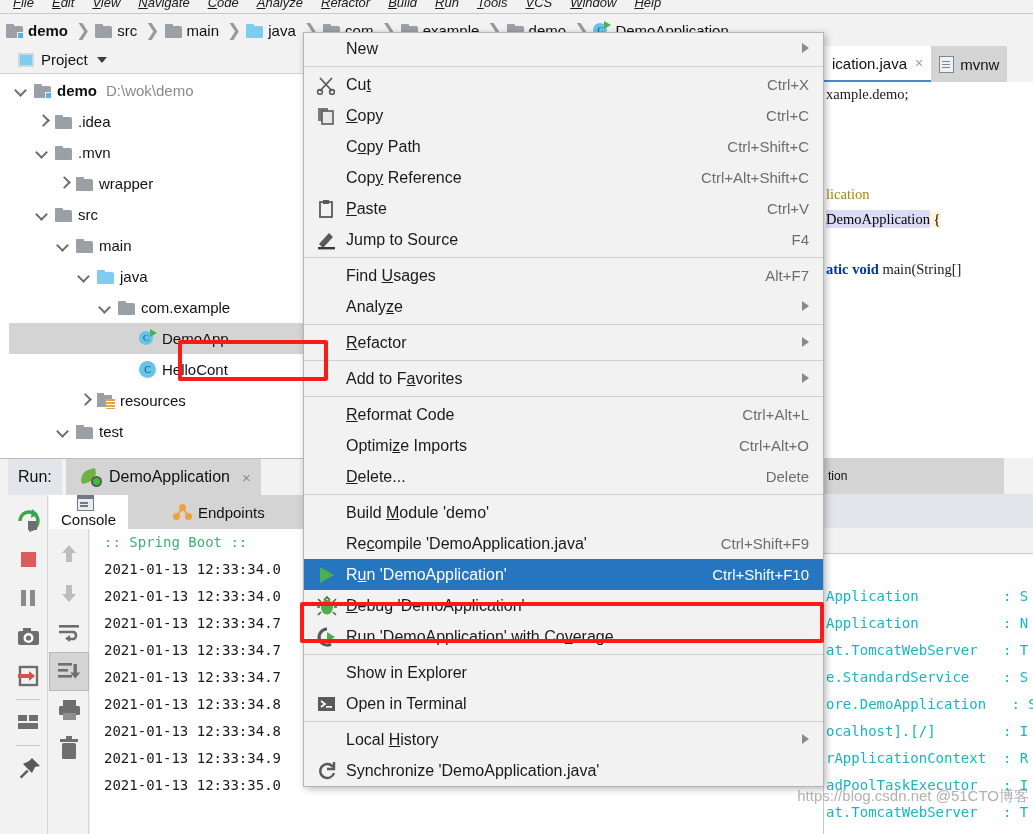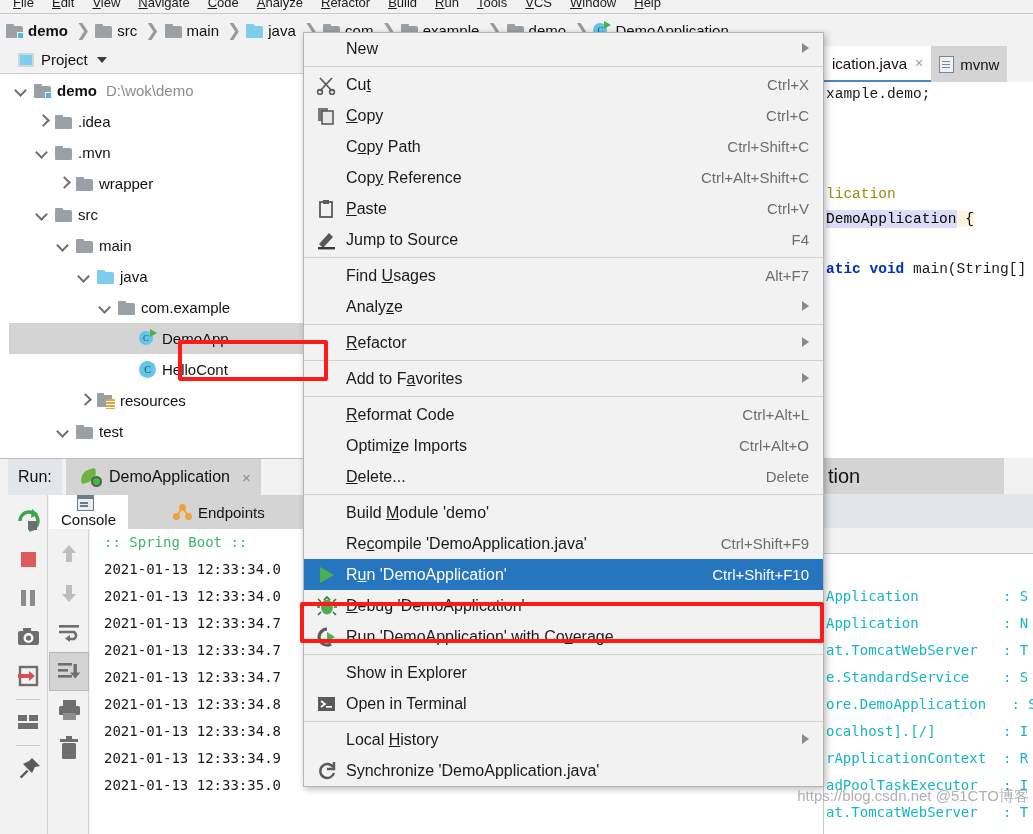--- a/index.html
+++ b/index.html
@@ -16,20 +16,21 @@
     width: 1033px; height: 834px;
     background: #f2f2f2;
   }
 
   
   .menubar {
     position: absolute; left: 0; top: 0; width: 1033px; height: 14px;
     background: #f2f2f2;
     overflow: hidden;
     border-bottom: 1px solid #c9c9c9;
+    font-style: italic;
   }
   .menubar-inner {
     position: absolute; left: 0; top: -9px;
     height: 22px; display: flex; align-items: center;
     padding-left: 4px;
   }
   .menubar-inner .mi {
     font-size: 13px; color: #1a1a1a; padding: 0 9px; white-space: nowrap;
   }
   .menubar-inner .mi u { text-decoration: underline; }
@@ -265,37 +266,37 @@
     width: 15px; height: 17px; margin-right: 6px; position: relative;
     background: #eef1f4; border: 1.5px solid #7b8894;
   }
   .file-icon::after {
     content:""; position:absolute; left:2px; top:4px; width:8px; height:1.4px;
     background:#7b8894; box-shadow: 0 3px 0 #7b8894, 0 6px 0 #7b8894;
   }
   .code {
     position: absolute; left: 0; top: 36px; width: 210px; height: 376px;
     overflow: hidden; background: #fff;
-    font-family: Liberation Mono, monospace; font-size: 14.5px;
+    font-family: Liberation Serif, serif; font-size: 14.5px;
   }
   .cline { height: 25px; line-height: 25px; white-space: pre; padding-left: 2px; }
   .kw { color: #0033b3; font-weight: bold; }
   .anno { color: #9e880d; }
   .hl-class { background: #dcdcf8; }
   .hl-brace { background: #fdf6dd; }
   .plain { color: #1a1a1a; }
 
   .rightlog {
     position: absolute; left: 823px; top: 458px; width: 210px; height: 376px;
     background: #f2f2f2; border-left: 1px solid #c9c9c9;
   }
   .rl-tab {
     position: absolute; left: 0; top: 0; width: 180px; height: 36px;
     background: #d4d4d4; display: flex; align-items: center; padding-left: 4px;
-    font-size: 20px; color: #111; overflow: hidden;
+    font-size: 12px; color: #111; overflow: hidden;
   }
   .rl-sub {
     position: absolute; left: 0; top: 36px; width: 210px; height: 34px;
     background: #e2e5ea;
   }
   .rl-gap {
     position: absolute; left: 0; top: 70px; width: 210px; height: 26px;
     background: #f2f2f2; border-bottom: 1px solid #c9c9c9;
   }
   .rl-body {

